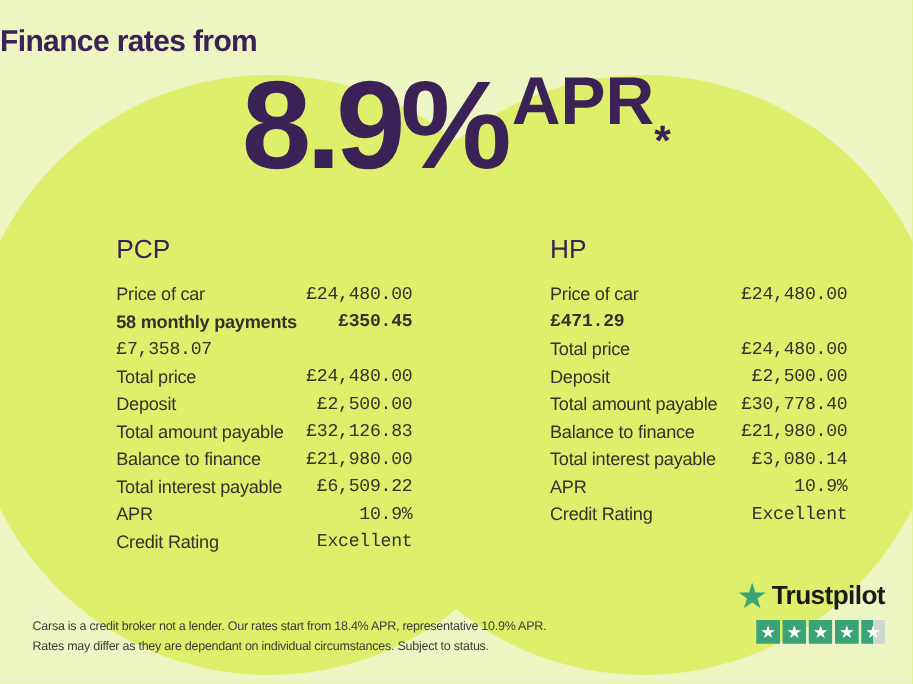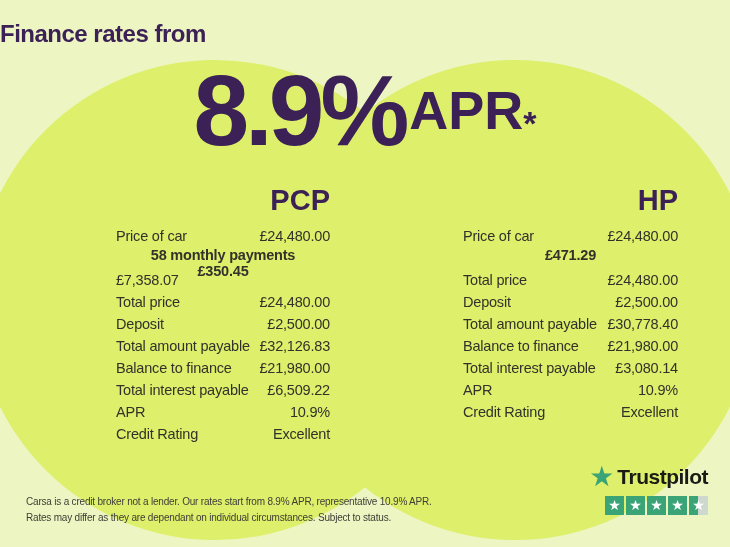--- a/index.html
+++ b/index.html
@@ -30,54 +30,54 @@
   .circle-right { left:275px; top:60px; }
 
   .content { position:absolute; inset:0; }
 
   .main-title {
     position:absolute; top:20px; left:0; right:0;
     font-size:24px; font-weight:800; letter-spacing:-0.5px;
     color: var(--heading-purple);
   }
   .rate {
-    position:absolute; top:60px; left:0; right:0;
-    display:flex; justify-content:center; align-items:center;
+    position:absolute; top:50px; left:0; right:0;
+    display:flex; justify-content:center; align-items:flex-start;
     color: var(--heading-purple);
   }
   .rate-number {
     font-size:100px; font-weight:800; line-height:1; letter-spacing:-4px;
   }
   .rate-unit {
     font-size:54px; font-weight:800; letter-spacing:0px; margin-left:4px;
   }
   .rate-footnote {
     font-size:34px; font-weight:800; align-self:flex-start; margin-top:44px;
   }
 
   .fin-col { position:absolute; top:185px; }
   .fin-col.pcp { left:93px;  width:237px; }
   .fin-col.hp  { left:440px; width:238px; }
   .col-title {
-    text-align:right;
-    font-size:29px; font-weight:700;
+    text-align:left;
+    font-size:21px; font-weight:400;
     color: var(--heading-purple);
     height:30px; line-height:30px;
   }
-  .rows { margin-top:10px;margin-left:23px; }
+  .rows { margin-top:10px; }
   .row {
     display:flex; justify-content:space-between; align-items:center;
     height:22px;
     font-size:14.5px;
     color: var(--table-text);
     letter-spacing:-0.2px;
   }
-  .row.bold { font-weight:bold;flex-direction:column; }
+  .row.bold { font-weight:bold; }
   .row-label { white-space:nowrap; }
-  .row-value { white-space:nowrap; text-align:center; }
+  .row-value { white-space:nowrap; text-align:center;font-family:Liberation Mono, monospace; }
 
   .disclaimer {
     position:absolute; left:26px; top:494px; width:470px;
     font-size:10px; line-height:16px; letter-spacing:-0.2px;
     color: var(--disclaimer-text);
   }
 
   .trustpilot { position:absolute; top:463px; right:22px; width:110px; }
   .tp-wordmark {
     display:flex; align-items:center; justify-content:flex-end; gap:3px;
@@ -217,21 +217,21 @@
         </div>
 
         <div class="row">
           <span class="row-label">Credit Rating</span>
           <span class="row-value">Excellent</span>
         </div>
       </div>
   </div>
 
   <div class="disclaimer">
-    <div>Carsa is a credit broker not a lender. Our rates start from 8.9% APR, representative 10.9% APR.</div>
+    <div>Carsa is a credit broker not a lender. Our rates start from 18.4% APR, representative 10.9% APR.</div>
     <div>Rates may differ as they are dependant on individual circumstances. Subject to status.</div>
   </div>
 
   <div class="trustpilot">
     <div class="tp-wordmark">
       <span class="tp-logo-star">★</span>
       <span class="tp-name">Trustpilot</span>
     </div>
     <div class="tp-stars">
         <div class="tp-star" style="background: linear-gradient(90deg, var(--trustpilot-green) 100%, var(--trustpilot-star-empty) 100%);">

